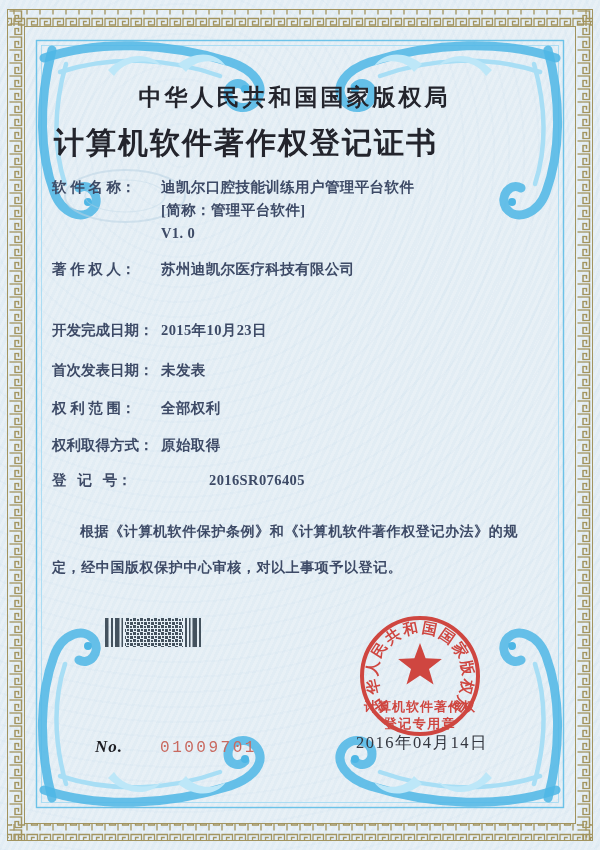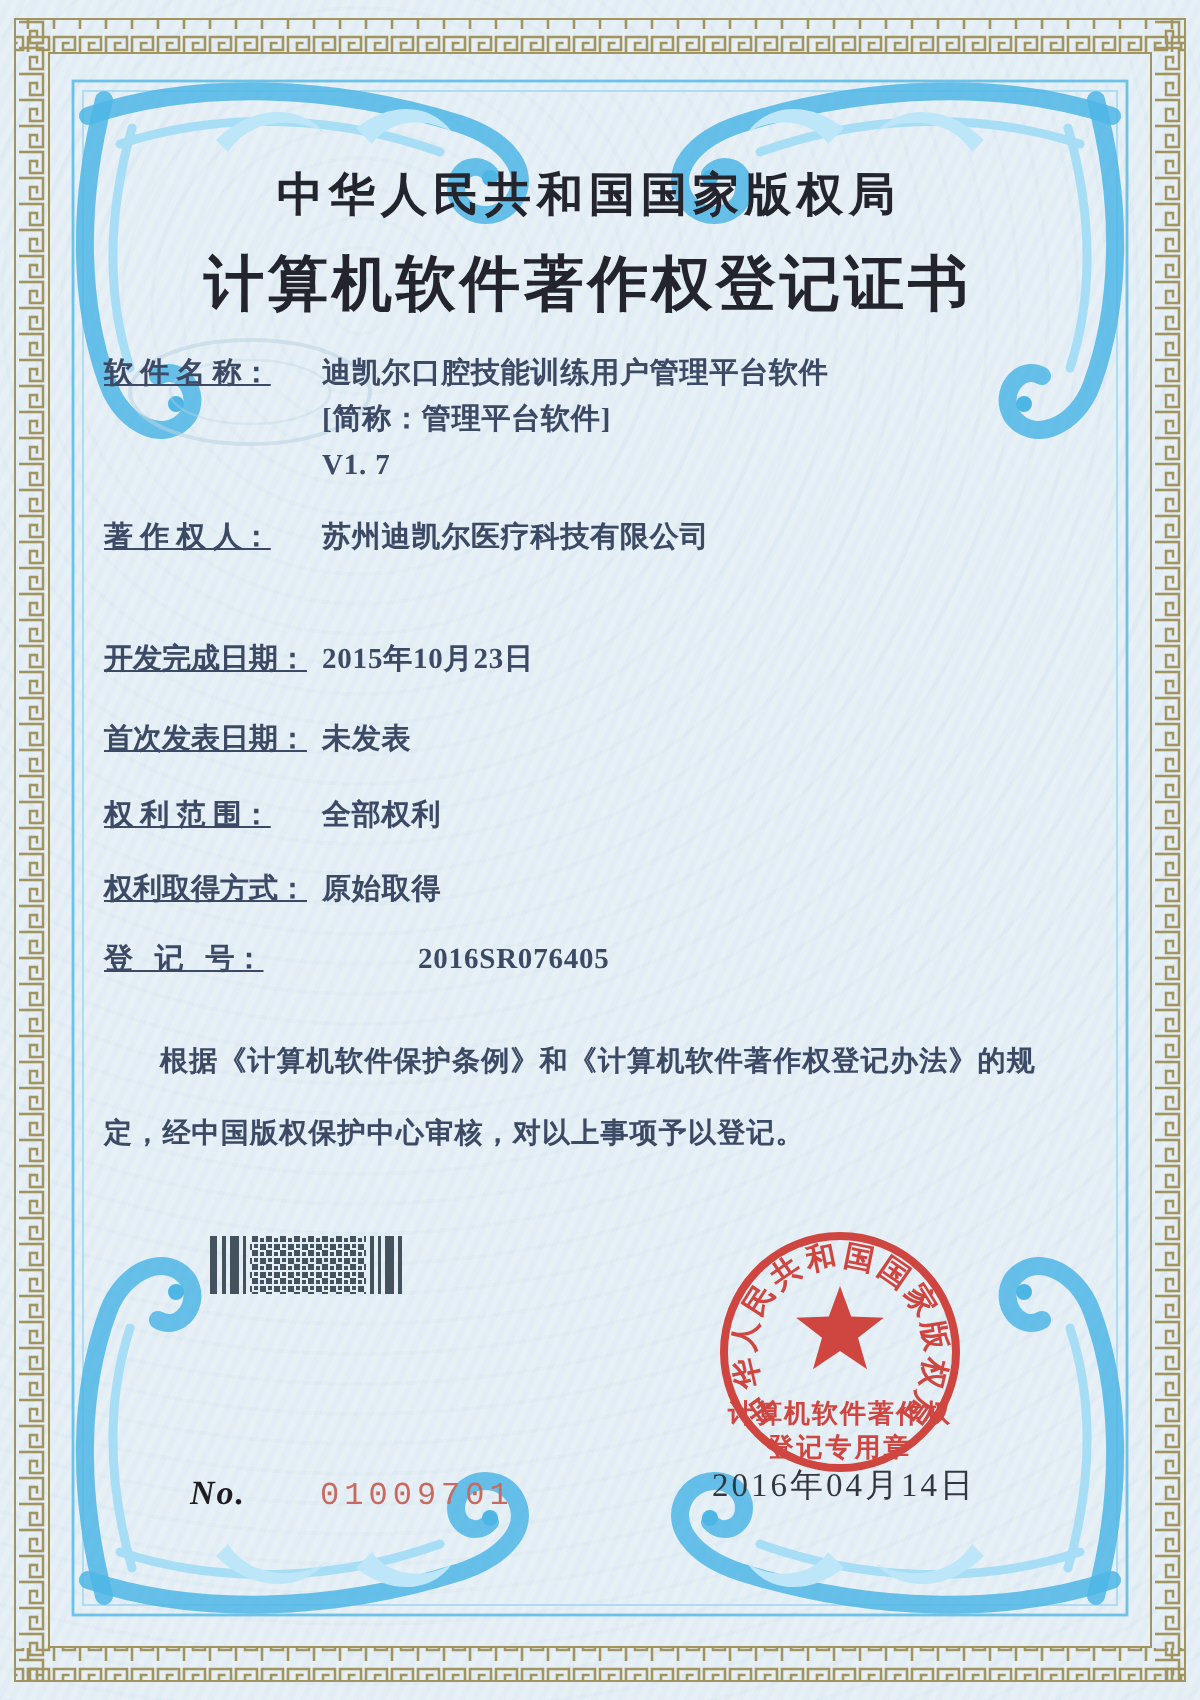--- a/index.html
+++ b/index.html
@@ -8,28 +8,28 @@
   .page{position:absolute;inset:0;
         background:
           repeating-linear-gradient(115deg, rgba(255,255,255,.07) 0 3px, rgba(150,195,225,.05) 3px 6px),
           repeating-radial-gradient(circle at 30% 18%, rgba(255,255,255,0) 0 13px, rgba(120,170,210,.04) 13px 15px),
           var(--paper,#e6eff5);}
   .deco{position:absolute;left:0;top:0;z-index:1;}
   .content{position:absolute;left:52px;top:0;width:482px;z-index:2;
            color:var(--ink,#3d4a66);}
   h1{margin:86px 0 0;text-align:center;font-size:23px;font-weight:700;
      letter-spacing:3px;padding-left:3px;line-height:1.05;color:var(--title_ink,#23242c);}
-  h2{margin:17px 0 0;text-align:center;font-size:30px;font-weight:700;
+  h2{margin:17px 0 0;text-align:left;font-size:30px;font-weight:700;
      letter-spacing:2px;padding-left:2px;line-height:1.05;color:var(--title_ink,#23242c);}
   .certno{margin-top:9px;text-align:right;padding-right:36px;font-size:12.5px;
           color:#49546e;letter-spacing:.5px;}
   .certno-val{margin-left:13px;}
   .rows{margin-top:17px;}
   .row{display:flex;align-items:flex-start;line-height:23px;font-size:14.5px;}
-  .flabel{flex:none;width:106px;white-space:pre;font-weight:700;text-decoration:underline;}
+  .flabel{flex:none;width:106px;white-space:pre;font-weight:700;}
   .fvalue{margin-left:3px;font-weight:600;letter-spacing:.4px;}
   .vline{display:block;}
   .r1{margin-top:13px;} .r2{margin-top:38px;} .r3{margin-top:17px;}
   .r4{margin-top:14px;} .r5{margin-top:15px;} .r6{margin-top:12px;gap:48px;}
   .clause{margin:22px 0 0;font-size:14px;line-height:36px;text-indent:2em;
           letter-spacing:.6px;font-weight:600;}
   .serial-line{position:absolute;left:95px;top:737px;z-index:3;}
   .no-label{font-size:17px;font-weight:700;color:#1d1d22;letter-spacing:1px;font-style:italic;}
   .serial{margin-left:37px;font-family:"Liberation Mono","DejaVu Sans Mono",monospace;
           font-size:16px;letter-spacing:2.5px;color:var(--serial_red,#c96a60);}
@@ -135,21 +135,21 @@
     <h1>中华人民共和国国家版权局</h1>
     <h2>计算机软件著作权登记证书</h2>
 
 
     <div class="rows">
       <div class="row r0">
         <span class="flabel">软 件 名 称：</span>
         <span class="fvalue">
           <span class="vline">迪凯尔口腔技能训练用户管理平台软件</span>
           <span class="vline">[简称：管理平台软件]</span>
-          <span class="vline">V1. 7</span>
+          <span class="vline">V1. 0</span>
         </span>
       </div>
       <div class="row r1">
         <span class="flabel">著 作 权 人：</span>
         <span class="fvalue">苏州迪凯尔医疗科技有限公司</span>
       </div>
       <div class="row r2">
         <span class="flabel">开发完成日期：</span>
         <span class="fvalue">2015年10月23日</span>
       </div>

